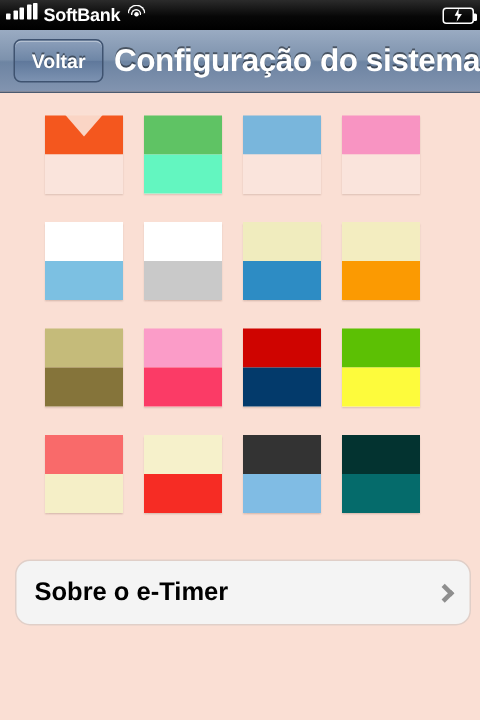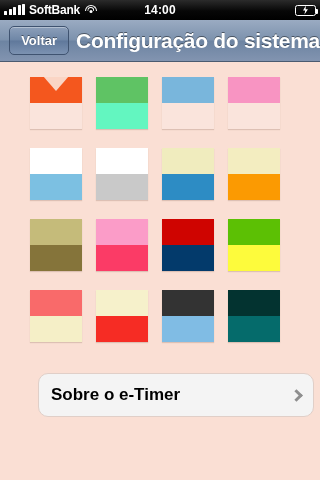--- a/index.html
+++ b/index.html
@@ -10,21 +10,21 @@
     background:#fadfd4;
   }
   #app { position:relative; width:320px; height:480px; overflow:hidden; }
 
   
   .statusbar{
     position:relative; height:20px; width:100%;
     background:linear-gradient(to bottom,#2b2b2b 0%,#070707 55%,#000 100%);
     display:flex; align-items:center; color:#fff;
   }
-  .sb-left{ display:flex; align-items:center; padding-left:4px; gap:4px; }
+  .sb-left{ display:flex; padding-left:4px; gap:4px; }
   .bars{ display:flex; align-items:flex-end; gap:1.5px; height:10px; }
   .bars i{ display:block; width:3px; background:#fff; border-radius:.5px; }
   .bars i:nth-child(1){height:4px;} .bars i:nth-child(2){height:6px;}
   .bars i:nth-child(3){height:8px;} .bars i:nth-child(4){height:10px;}
   .bars i:nth-child(5){height:11px;}
   .carrier{ font-size:12px; font-weight:bold; letter-spacing:-.2px; }
   .wifi{ width:13px; height:11px; position:relative; }
   .wifi span{ position:absolute; left:50%; transform:translateX(-50%);
     border:1.6px solid #fff; border-bottom:none; border-radius:50% 50% 0 0/100% 100% 0 0; }
   .wifi span:nth-child(1){ width:12px; height:6px; top:0; }
@@ -85,21 +85,21 @@
   .swatch .half{ width:100%; height:50%; }
   .swatch .marker{
     position:absolute; left:50%; top:-1px; transform:translateX(-50%);
     width:0; height:0;
     border-left:13px solid transparent; border-right:13px solid transparent;
     border-top:15px solid rgba(250,223,212,.92);
     pointer-events:none;
   }
 
   
-  .more-wrap{ padding:12px 6px 0 10px;margin-left:28px; }
+  .more-wrap{ padding:12px 6px 0 10px; }
   .cell{
     height:44px; background:#f4f4f4; border:1px solid #e0cfc8;
     border-radius:10px; display:flex; align-items:center;
     padding:0 12px; cursor:pointer;
   }
   .cell-label{ font-size:17px; font-weight:bold; color:#000; }
   .chev{ margin-left:auto; width:9px; height:9px;
     border-right:3px solid #8e8e8e; border-top:3px solid #8e8e8e;
     transform:rotate(45deg); }
 </style>
@@ -117,21 +117,20 @@
           <i></i>
           <i></i>
       </span>
       <span class="carrier">SoftBank</span>
       <span class="wifi">
         <span></span>
           <span></span>
           <span></span>
       </span>
     </div>
-    <div class="sb-time">14:00</div>
     <div class="sb-right">
       <span class="battery">
         <span class="bolt"></span>
       </span>
     </div>
   </div>
 
   <div class="navbar">
     <div class="backbtn">Voltar</div>
     <div class="navtitle">Configuração do sistema</div>

